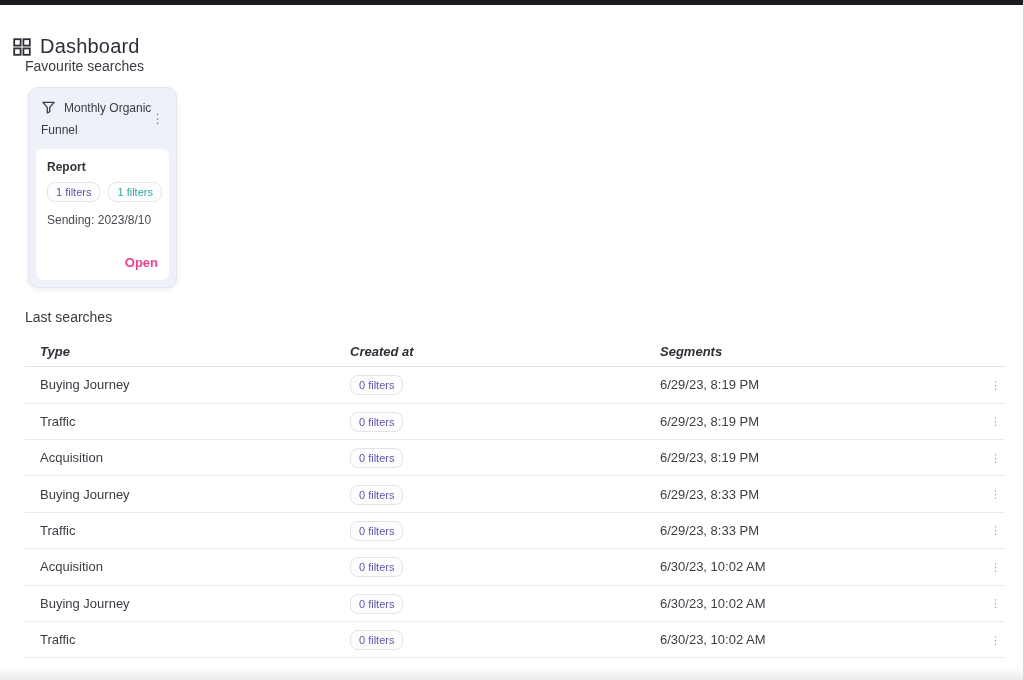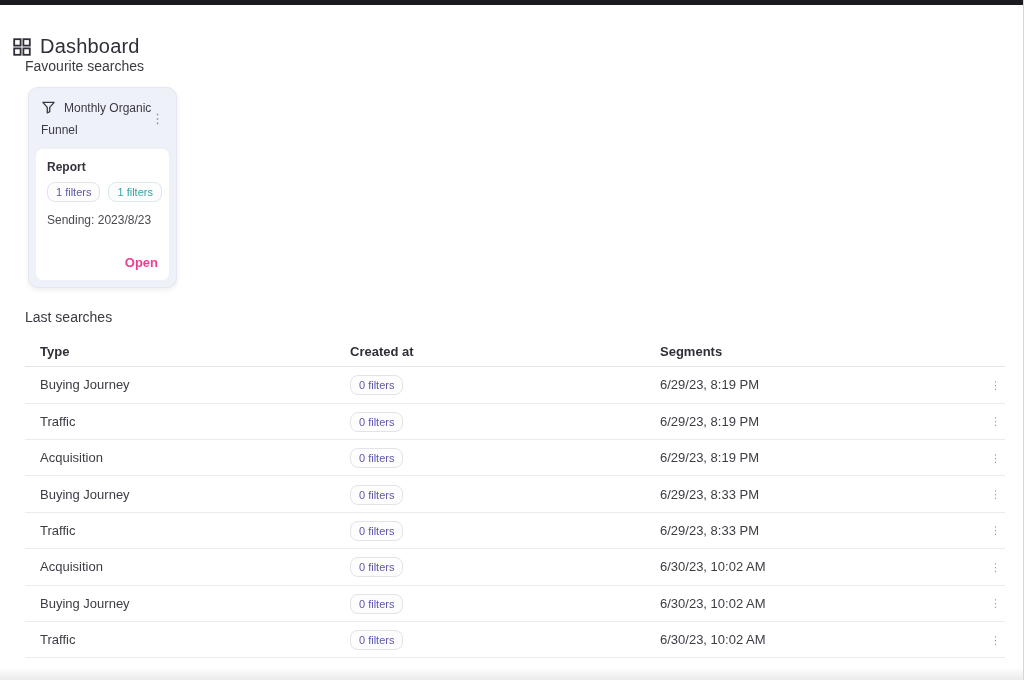--- a/index.html
+++ b/index.html
@@ -73,21 +73,21 @@
   .searches-table{margin:12px 18px 0 25px;}
   .t-row{
     display:grid;
     grid-template-columns:310px 310px 1fr 30px;
     align-items:center;
     padding-left:15px;
     height:36.4px;
     border-bottom:1px solid var(--row-border);
     font-size:13px;color:var(--text-body);
   }
-  .t-head{height:30px;border-bottom:1px solid #e3e3e6;}
+  .t-head{height:30px;border-bottom:1px solid #e3e3e6;font-style:italic;}
   .t-head .cell{font-weight:700;color:#2f2f38;}
   .cell-segments .badge{color:var(--badge-purple);}
   .cell-actions{text-align:right;}
   .row-kebab{font-size:11px;color:#9a9aa2;}
 
   .bottom-fade{
     position:absolute;left:0;right:0;bottom:0;height:13px;
     background:linear-gradient(to bottom, rgba(0,0,0,0), rgba(60,60,70,.10));
     pointer-events:none;
   }
@@ -119,21 +119,21 @@
       </svg>
     </span><span class="fav-card-title">Monthly Organic Funnel</span>
     <button class="kebab">⋮</button>
   </div>
   <div class="fav-card-body">
     <div class="report-label">Report</div>
     <div class="badge-row">
       <span class="badge purple">1 filters</span>
       <span class="badge teal">1 filters</span>
     </div>
-    <div class="sending-label">Sending: 2023/8/23</div>
+    <div class="sending-label">Sending: 2023/8/10</div>
     <a href="#" class="open-link">Open</a>
   </div>
 </div>
 
 <div class="section-label last-label">Last searches</div>
 
 <div class="searches-table">
   <div class="t-row t-head">
     <div class="cell">Type</div>
     <div class="cell">Created at</div>

